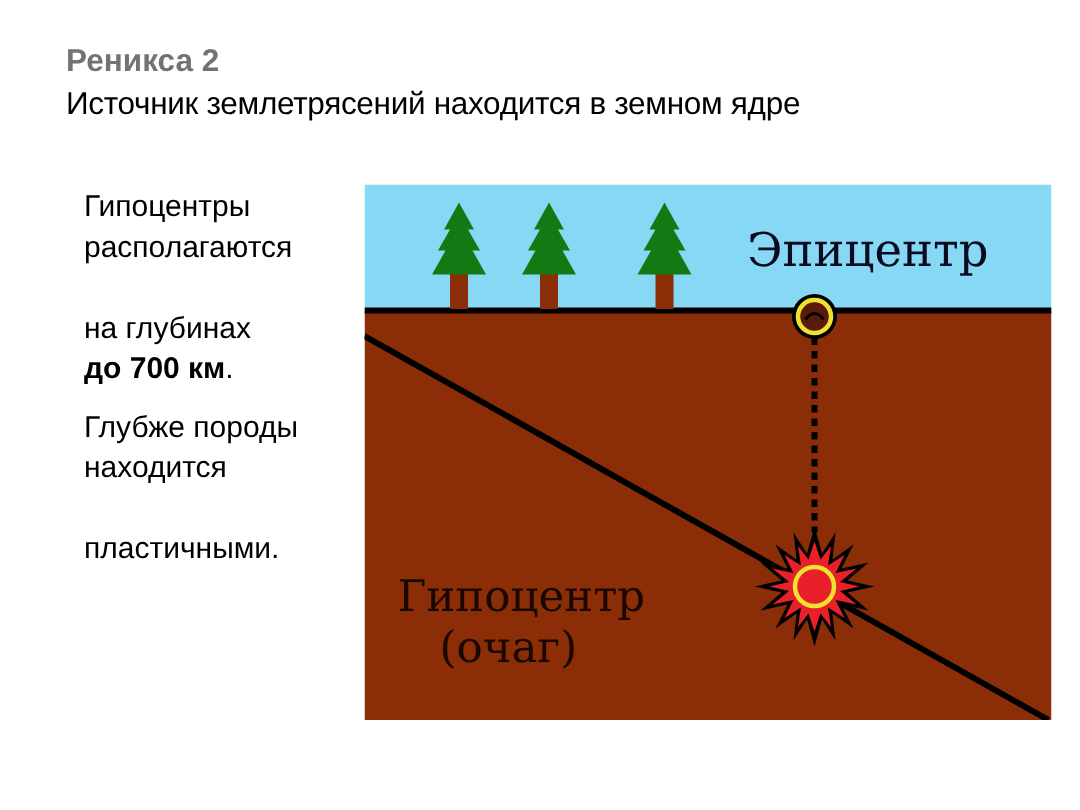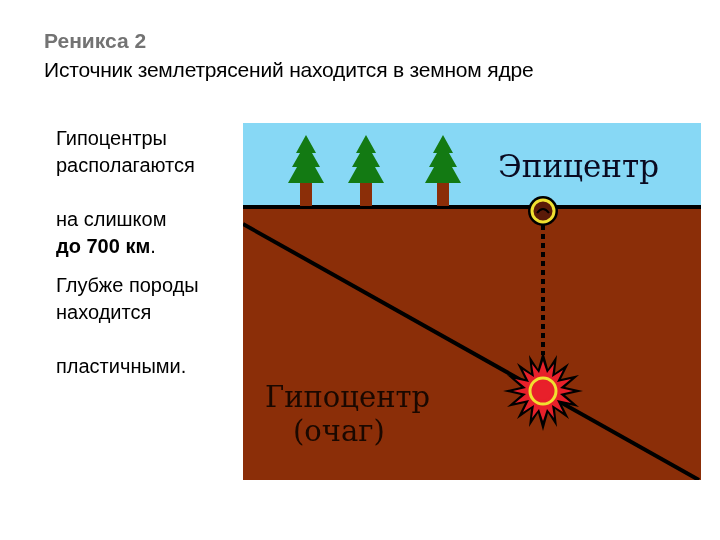--- a/index.html
+++ b/index.html
@@ -32,21 +32,21 @@
 <body>
 
 <div class="title">Реникса 2</div>
 <div class="subtitle">Источник землетрясений находится в земном ядре</div>
 
 <div class="side-text">
   <p>
     <span>Гипоцентры</span><br>
     <span>располагаются</span><br>
     <br>
-    <span>на слишком</span><br>
+    <span>на глубинах</span><br>
     <b>до 700 км</b><span>.</span>
   </p>
   <p class="p2">
     <span>Глубже породы</span><br>
     <span>находится</span><br>
     <br>
     <span>пластичными.</span>
   </p>
 </div>
 

